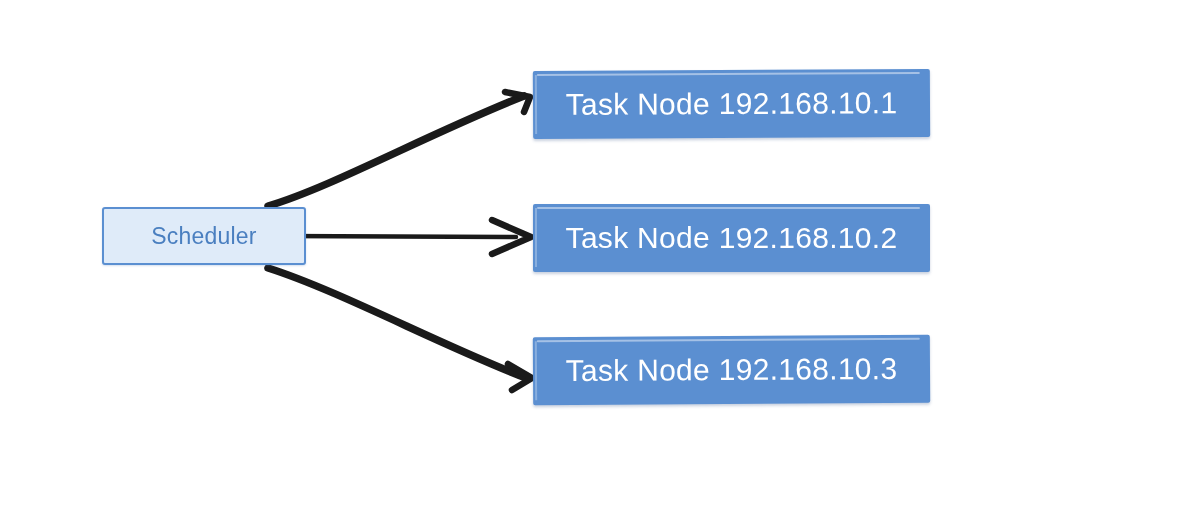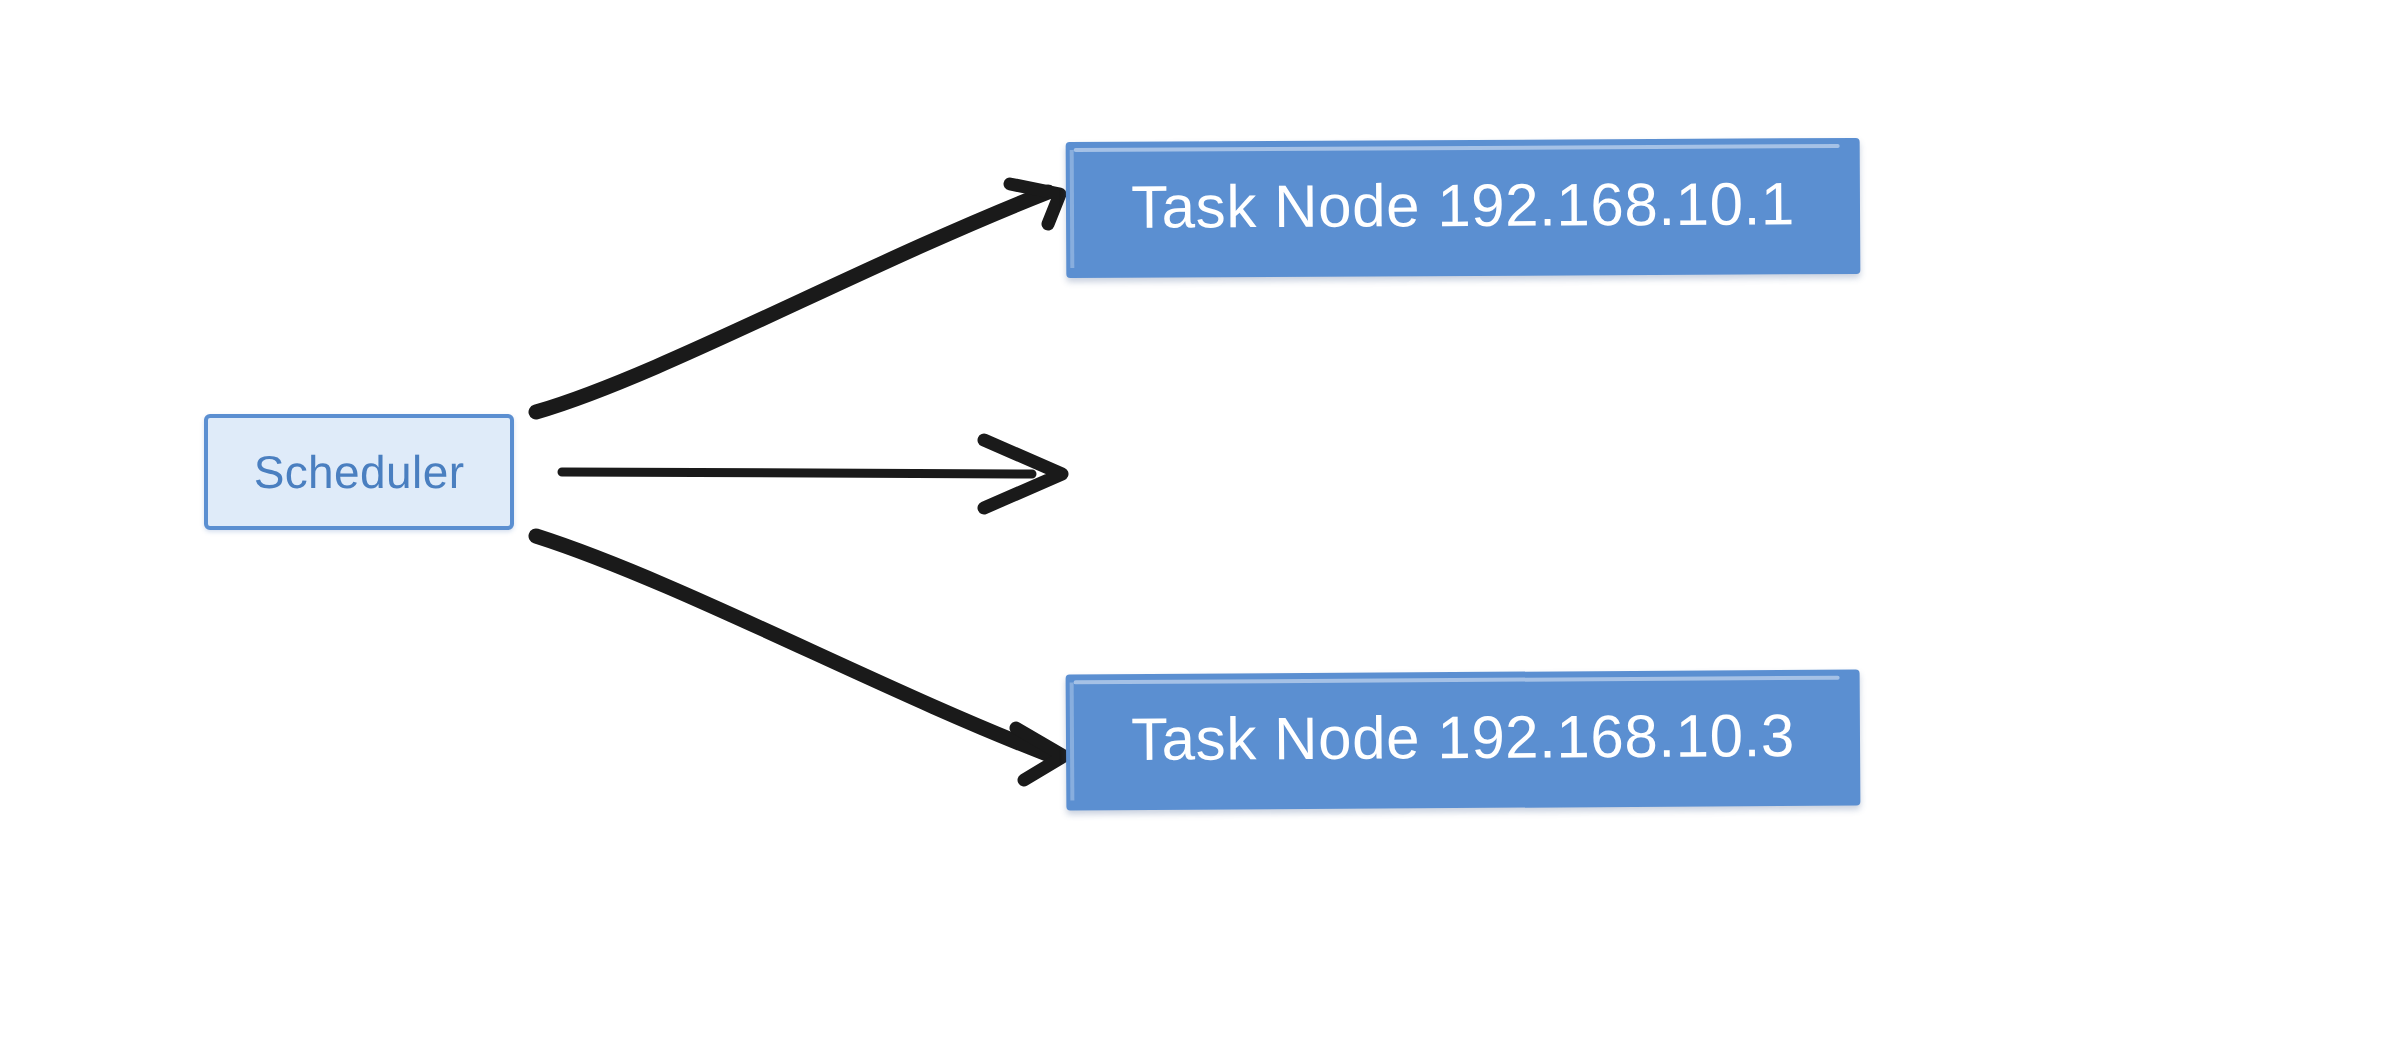--- a/index.html
+++ b/index.html
@@ -29,21 +29,21 @@
   .node {
     position: absolute;
     box-sizing: border-box;
     display: flex;
     align-items: center;
     justify-content: center;
   }
   .node-scheduler {
     left: 102px;
     top: 207px;
-    width: 155px;
+    width: 204px;
     height: 58px;
     background: #dfebf9;
     border: 2px solid #5b8fd1;
     border-radius: 3px;
     box-shadow: 0 1px 2px rgba(90,130,190,0.25);
   }
   .node-scheduler .node-label {
     color: #4a7fc0;
     font-size: 23px;
     letter-spacing: 0.2px;
@@ -115,18 +115,21 @@
   </svg>
 
   <div class="node node-scheduler" id="scheduler">
     <span class="node-label">Scheduler</span>
   </div>
 
   <div class="node node-task" id="task-1">
     <span class="node-label">Task Node 192.168.10.1</span>
   </div>
 
+  <div class="node node-task" id="task-2">
+    <span class="node-label">Task Node 192.168.10.2</span>
+  </div>
 
   <div class="node node-task" id="task-3">
     <span class="node-label">Task Node 192.168.10.3</span>
   </div>
 
 </div>
 
 </body></html>

